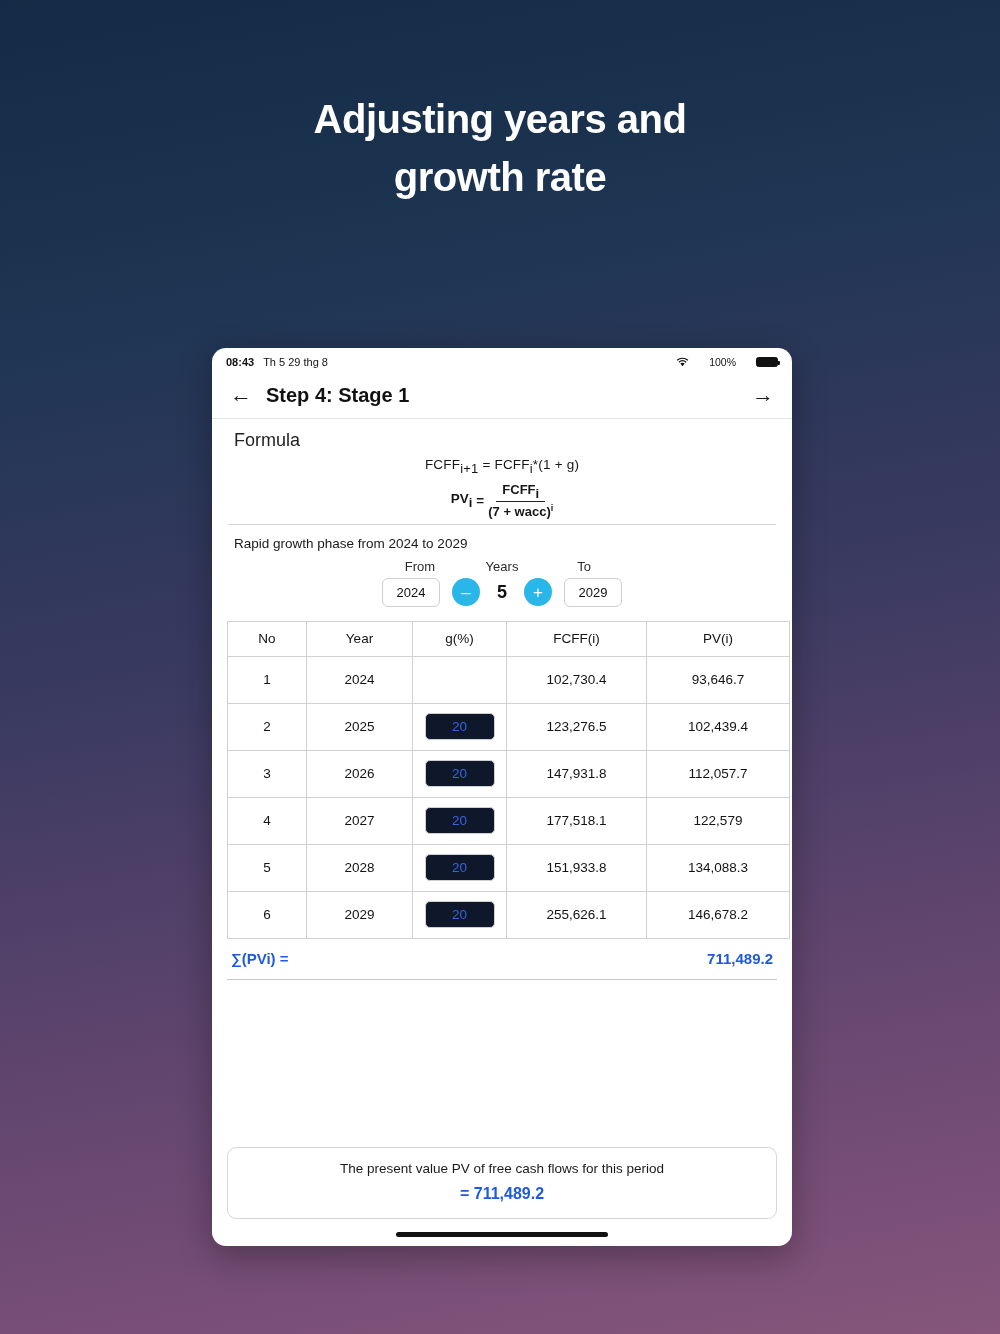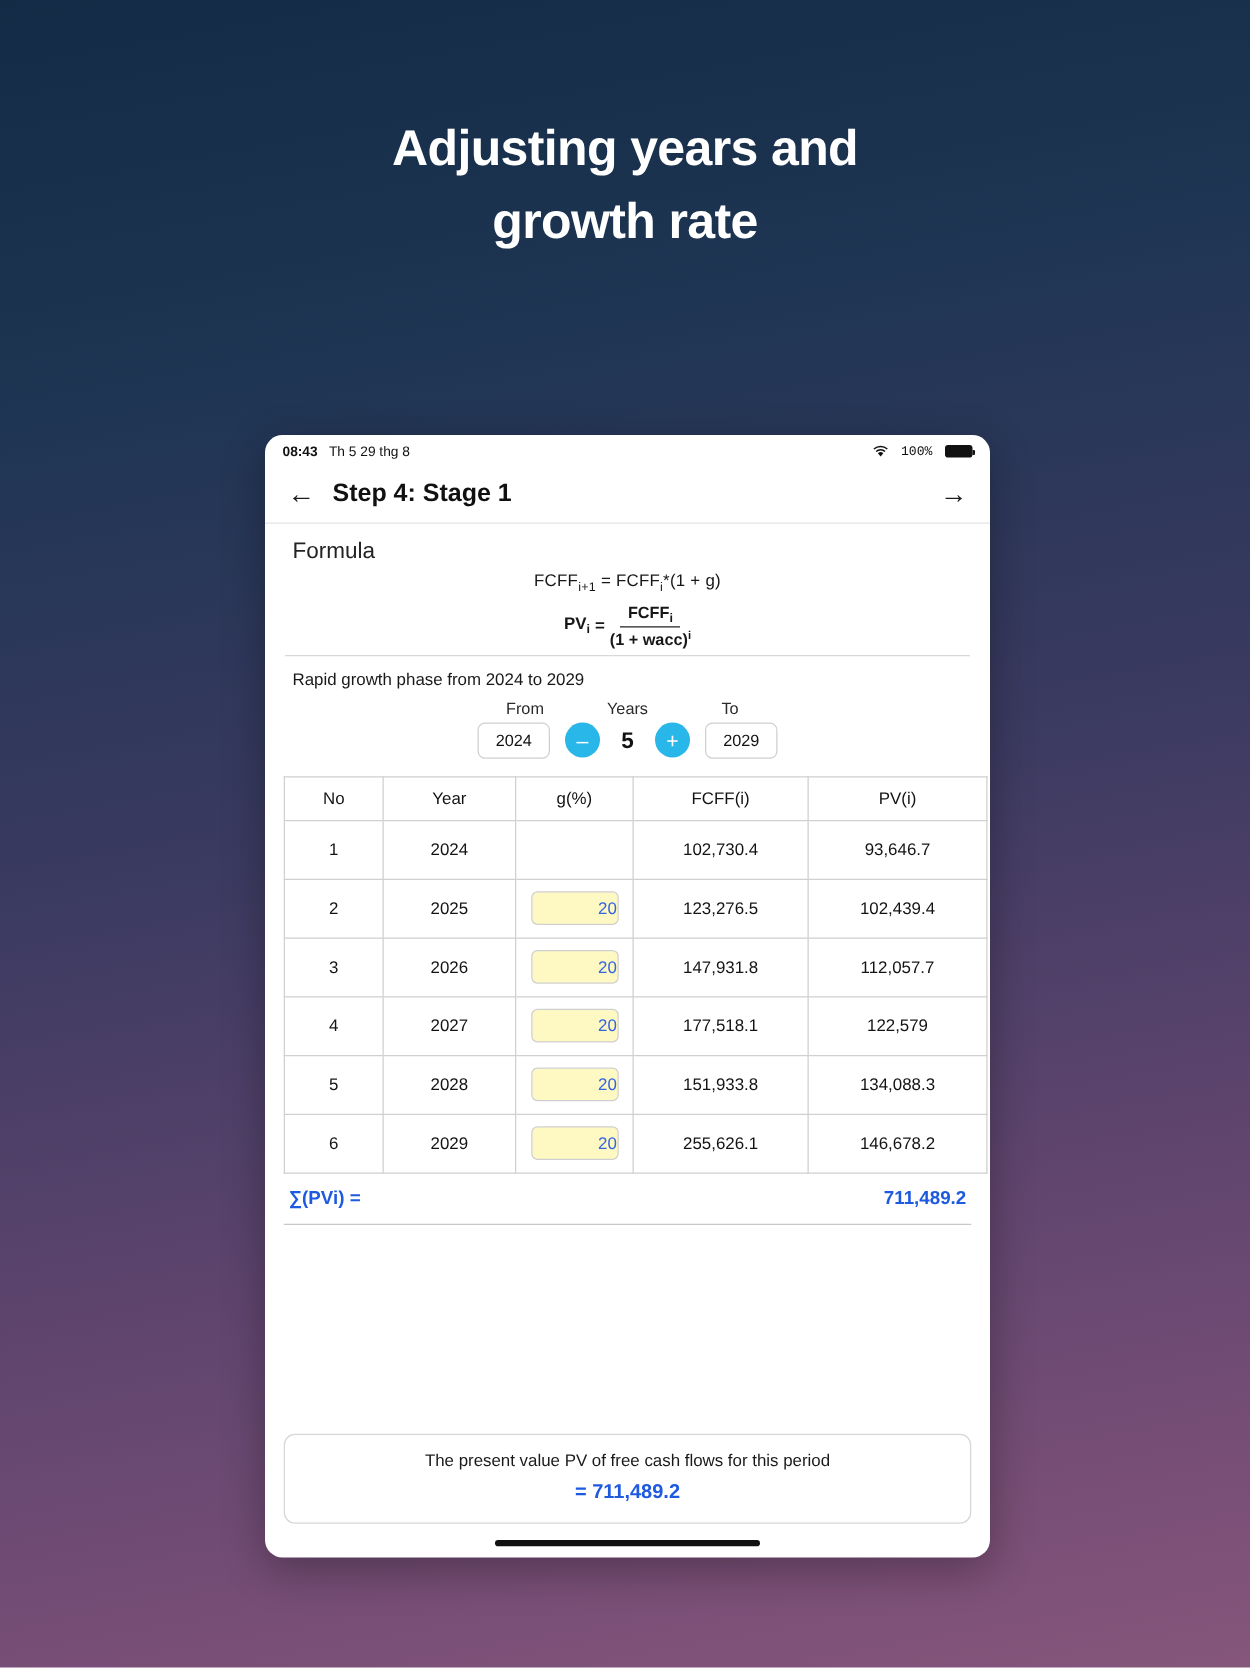--- a/index.html
+++ b/index.html
@@ -50,24 +50,23 @@
     align-items: center;
     padding: 4px 14px 0 14px;
     font-size: 11px;
     color: #121212;
   }
   .status-left { display: flex; gap: 9px; align-items: center; font-weight: 600;}
   .status-date { font-weight: 400; }
   .status-right {
     margin-left: auto;
     display: flex;
-    align-items: flex-start;
-    gap: 10px;
+    align-items: center;
+    gap: 20px;
     font-size: 10.5px;
-    font-family: Liberation Mono, monospace;
   }
   .wifi-ico { width: 13px; height: 10px; display:inline-block; position: relative;}
   .battery {
     width: 22px; height: 10px;
     border: 1px solid #111;
     border-radius: 2.5px;
     position: relative;
     box-sizing: border-box;
     background: #111;
   }
@@ -121,21 +120,21 @@
     display: flex;
     justify-content: center;
     padding: 6px 0 4px 0;
   }
   .formula {
     font-size: 13.5px;
     color: #171717;
     text-align: center;
   }
   .f-line1 { letter-spacing: .2px; margin-bottom: 6px;}
-  sub { font-size: 10px; }
+  sub { font-size: 13px; }
   sup { font-size: 9px; }
   .frac-row {
     display: flex;
     align-items: center;
     justify-content: center;
     gap: 4px;
     font-weight: bold;
   }
   .frac {
     display: inline-flex;
@@ -248,22 +247,22 @@
   col.c-pv { width: 143px; }
   td.num-right { text-align: right; }
   .g-input {
     display: inline-block;
     width: 68px;
     line-height: 25px;
     border: 1px solid #cfcfcf;
     border-radius: 5px;
     color: #3564e0;
     font-size: 13.5px;
-    background: #fef9c3;
-    text-align: right;
+    background: #0f172a;
+    text-align: center;
   }
   .sum-row td {
     border: none;
     height: 38px;
     font-size: 15px;
     font-weight: bold;
     color: #1e5ae0;
   }
   .sum-row td.left { text-align: left; padding-left: 4px;}
   .sum-row td.right { text-align: right; padding-right: 4px;}
@@ -339,21 +338,21 @@
     <div class="formula-wrap">
       <div class="formula">
         <div class="f-line1">
           <span>FCFF</span><sub>i+1</sub><span> = FCFF</span><sub>i</sub><span>*(1 + g)</span>
         </div>
         <div class="frac-row">
           <span><span>PV</span><sub>i</sub></span>
           <span>=</span>
           <span class="frac">
             <span class="num"><span>FCFF</span><sub>i</sub></span>
-            <span class="den"><span>(1 + wacc)</span><sup>i</sup></span>
+            <span class="den"><span>(7 + wacc)</span><sup>i</sup></span>
           </span>
         </div>
       </div>
     </div>
 
 
     <div class="divider"></div>
 
     <div class="phase-line">Rapid growth phase from 2024 to 2029</div>
 

